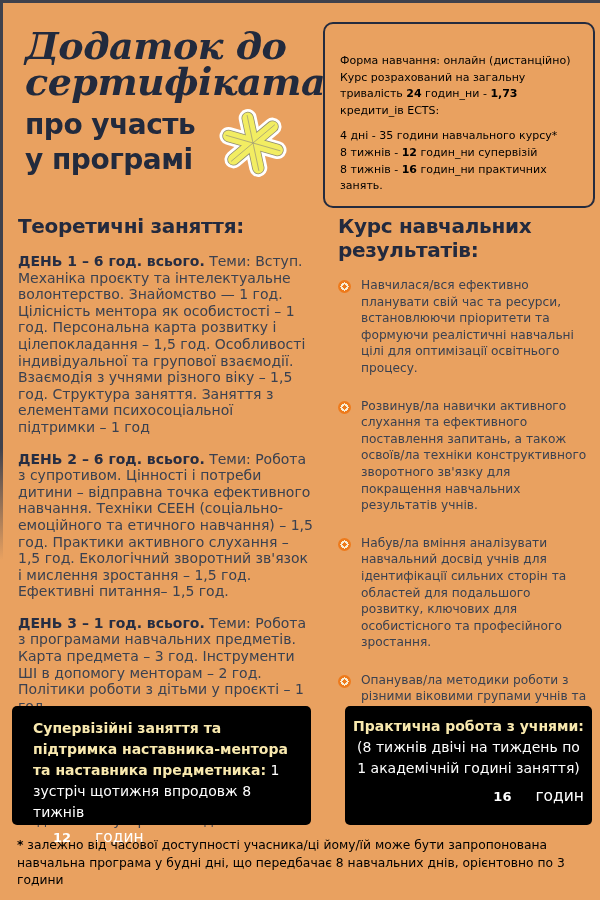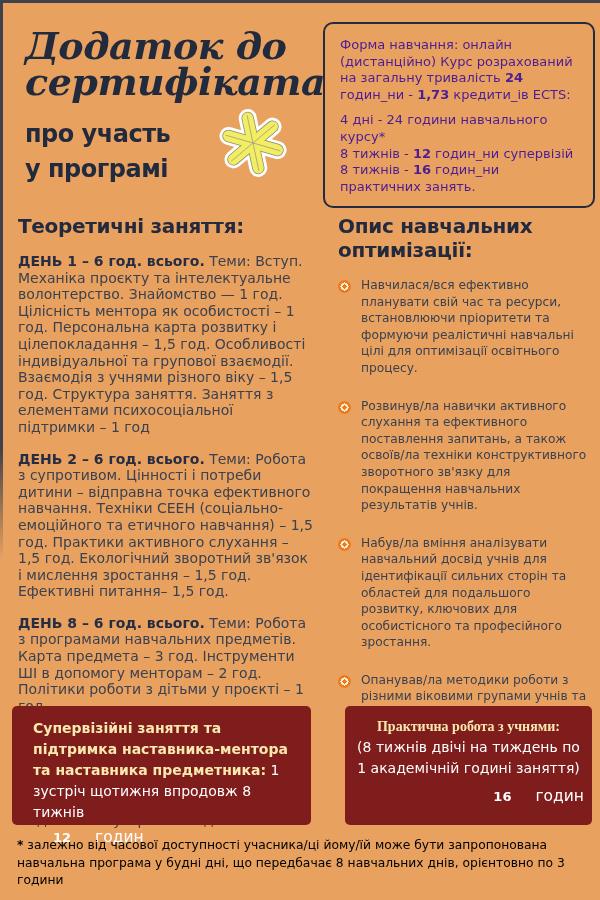--- a/index.html
+++ b/index.html
@@ -14,55 +14,55 @@
   .edge-top { position:absolute; left:0; top:0; width:600px; height:3px;
     background:#3F414C; z-index:5; }
   .edge-left { position:absolute; left:0; top:0; width:3px; height:560px;
     background:linear-gradient(#3F414C 80%, rgba(63,65,76,0)); z-index:5; }
 
   
   .title-block { position:absolute; left:25px; top:28px; width:300px; }
   .t-serif { font-family:"DejaVu Serif","Liberation Serif",serif;
     font-style:italic; font-weight:700; font-size:38px; line-height:36px;
     color:#222A3D; letter-spacing:-0.5px; }
-  .t-sans { font-weight:700; font-size:24px; line-height:35px;
-    color:#222A3D; letter-spacing:-0.5px; margin-top:17px; }
+  .t-sans { font-weight:700; font-size:28px; line-height:35px;
+    color:#222A3D; letter-spacing:-0.5px; margin-top:7px; }
   .ln { display:block; }
 
   .asterisk { position:absolute; left:214px; top:104px; width:78px; height:78px; }
 
   .info-box { position:absolute; left:323px; top:22px; width:272px;
-    border:2px solid #242B3E; border-radius:10px; padding:13px 14px 11px 15px;
-    font-size:13px; line-height:16.6px; font-weight:500; color:#4c1d95; }
+    border:2px solid #242B3E; border-radius:10px; padding:29px 14px 11px 15px;
+    font-size:11px; line-height:16.6px; font-weight:500; color:#000000; }
   .info-box b { font-weight:800; }
   .ib-p + .ib-p { margin-top:9px; }
   .ib-line { display:block; }
 
   
   .cols { position:absolute; left:18px; top:214px; width:574px; display:flex; gap:24px; }
   .col-left  { width:296px; flex:none; }
   .col-right { flex:1; }
   h2.sec { font-size:20px; font-weight:800; color:#232A3E; letter-spacing:-0.3px;
     margin-bottom:15px; }
   .day { font-size:14px; line-height:16.6px; font-weight:500; margin-bottom:15px; }
   .day b { font-weight:800; color:#262D42; }
 
   .results-list { list-style:none; margin-top:3px; }
   .results-list li { display:flex; gap:10px; margin-bottom:21px; }
   .dot { flex:none; width:13px; height:13px; margin-top:3px; border-radius:50%;
     background:radial-gradient(circle, #EE7A1B 0 22%, #F8ECD2 22% 44%, #EE7A1B 44% 100%); }
   .results-list .txt { font-size:12.2px; line-height:16.6px; font-weight:500; }
 
   
-  .obox { position:absolute; top:706px; height:119px; background:#7f1d1d;
+  .obox { position:absolute; top:706px; height:119px; background:#000000;
     border-radius:5px; color:#FFFFFF; font-size:14px; line-height:21px; }
   .obox b.cream { font-weight:700; color:#F9E9AE; }
   .obox-left  { left:12px;  width:299px; padding:12px 12px 0 21px; }
   .obox-right { left:345px; width:247px; padding:10px 8px 0 8px; text-align:center; }
-  .obox-right b.cream { display:block;font-family:Liberation Serif, serif; }
+  .obox-right b.cream { display:block; }
   .hours { margin-top:4px; }
   .hours b { font-size:13px; font-weight:800; }
   .hours .hl { font-size:15.5px; font-weight:500; margin-left:24px; }
   .obox-left .hours { margin-left:20px; }
   .obox-right .hours { text-align:right; margin-left:16px; margin-top:7px; }
 
   
   .footnote { position:absolute; left:17px; top:837px; width:575px;
     font-size:12.3px; line-height:17.5px; font-weight:500; color:#000000; }
   .footnote b { font-weight:800; }
@@ -106,38 +106,38 @@
         <path d="M-38 0H38"></path>
         <path d="M-38 0H38" transform="rotate(62)"></path>
         <path d="M-38 0H38" transform="rotate(124)"></path>
       </g>
     </g>
   </svg>
 
   <div class="info-box">
     <p class="ib-p"><span>Форма навчання: онлайн (дистанційно) Курс розрахований на загальну тривалість </span><b>24</b><span> годин_ни - </span><b>1,73</b><span> кредити_ів ECTS:</span></p>
     <p class="ib-p">
-      <span class="ib-line">4 дні - 24 години навчального курсу*</span>
+      <span class="ib-line">4 дні - 35 години навчального курсу*</span>
       <span class="ib-line"><span>8 тижнів - </span><b>12</b><span> годин_ни супервізій</span></span>
       <span class="ib-line"><span>8 тижнів - </span><b>16</b><span> годин_ни практичних занять.</span></span>
     </p>
   </div>
 </header>
 
 <main class="cols">
   <section class="col-left">
     <h2 class="sec">Теоретичні заняття:</h2>
     <p class="day"><b>ДЕНЬ 1 – 6 год. всього.</b><span> Теми: Вступ. Механіка проєкту та інтелектуальне волонтерство. Знайомство — 1 год. Цілісність ментора як особистості – 1 год. Персональна карта розвитку і цілепокладання – 1,5 год. Особливості індивідуальної та групової взаємодії. Взаємодія з учнями різного віку – 1,5 год. Структура заняття. Заняття з елементами психосоціальної підтримки – 1 год</span></p>
     <p class="day"><b>ДЕНЬ 2 – 6 год. всього.</b><span> Теми: Робота з супротивом. Цінності і потреби дитини – відправна точка ефективного навчання. Техніки СЕЕН (соціально-емоційного та етичного навчання) – 1,5 год. Практики активного слухання – 1,5 год. Екологічний зворотний зв'язок і мислення зростання – 1,5 год. Ефективні питання– 1,5 год.</span></p>
-    <p class="day"><b>ДЕНЬ 8 – 6 год. всього.</b><span> Теми: Робота з програмами навчальних предметів. Карта предмета – 3 год. Інструменти ШІ в допомогу менторам – 2 год. Політики роботи з дітьми у проєкті – 1 год.</span></p>
+    <p class="day"><b>ДЕНЬ 3 – 1 год. всього.</b><span> Теми: Робота з програмами навчальних предметів. Карта предмета – 3 год. Інструменти ШІ в допомогу менторам – 2 год. Політики роботи з дітьми у проєкті – 1 год.</span></p>
     <p class="day"><b>День 4 – 7 год. всього.</b><span> Теми: Критичне мислення. 2 год. Робота з дітьми з особливими освітніми потребами. – 1,5 год. Наступні кроки у проєкті. Рефлексія і Q&amp;A – 1,5 год. Надихаюча зустріч – 1 год.</span></p>
   </section>
 
   <section class="col-right">
-    <h2 class="sec">Опис навчальних оптимізації:</h2>
+    <h2 class="sec">Курс навчальних результатів:</h2>
     <ul class="results-list">
       <li>
           <span class="dot"></span>
           <span class="txt">Навчилася/вся ефективно планувати свій час та ресурси, встановлюючи пріоритети та формуючи реалістичні навчальні цілі для оптимізації освітнього процесу.</span>
         </li>
       <li>
           <span class="dot"></span>
           <span class="txt">Розвинув/ла навички активного слухання та ефективного поставлення запитань, а також освоїв/ла техніки конструктивного зворотного зв'язку для покращення навчальних результатів учнів.</span>
         </li>
       <li>

